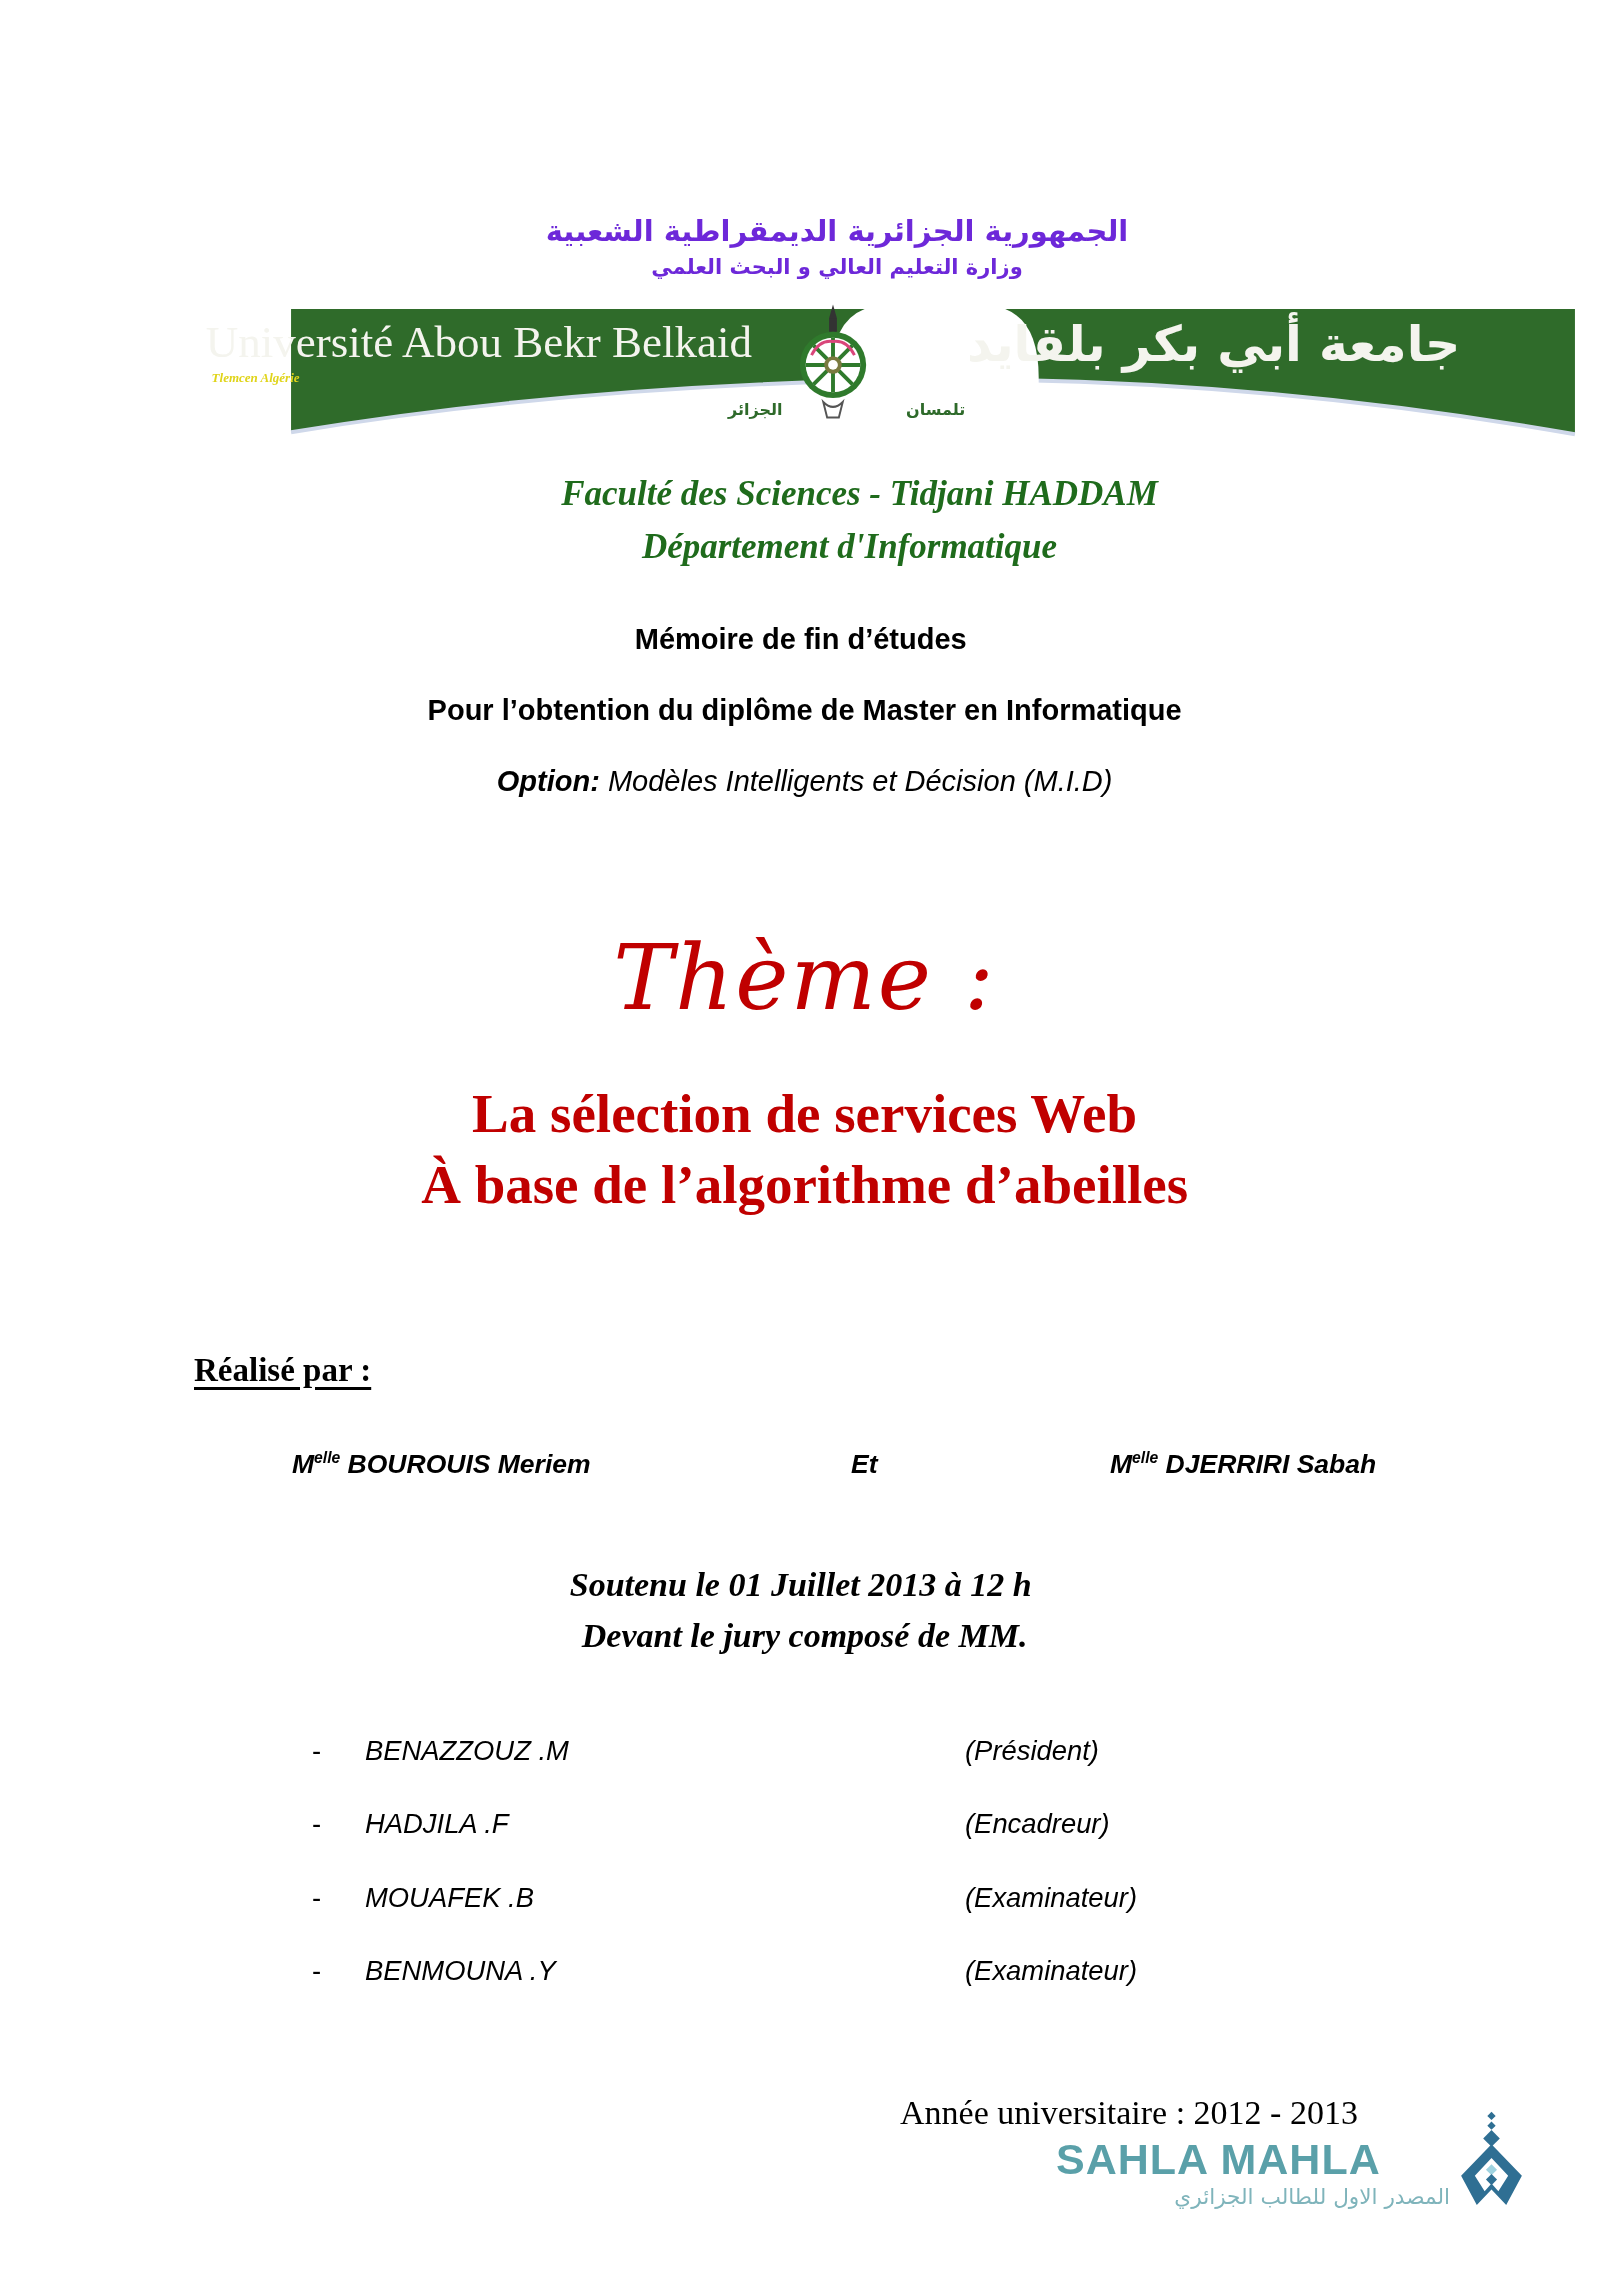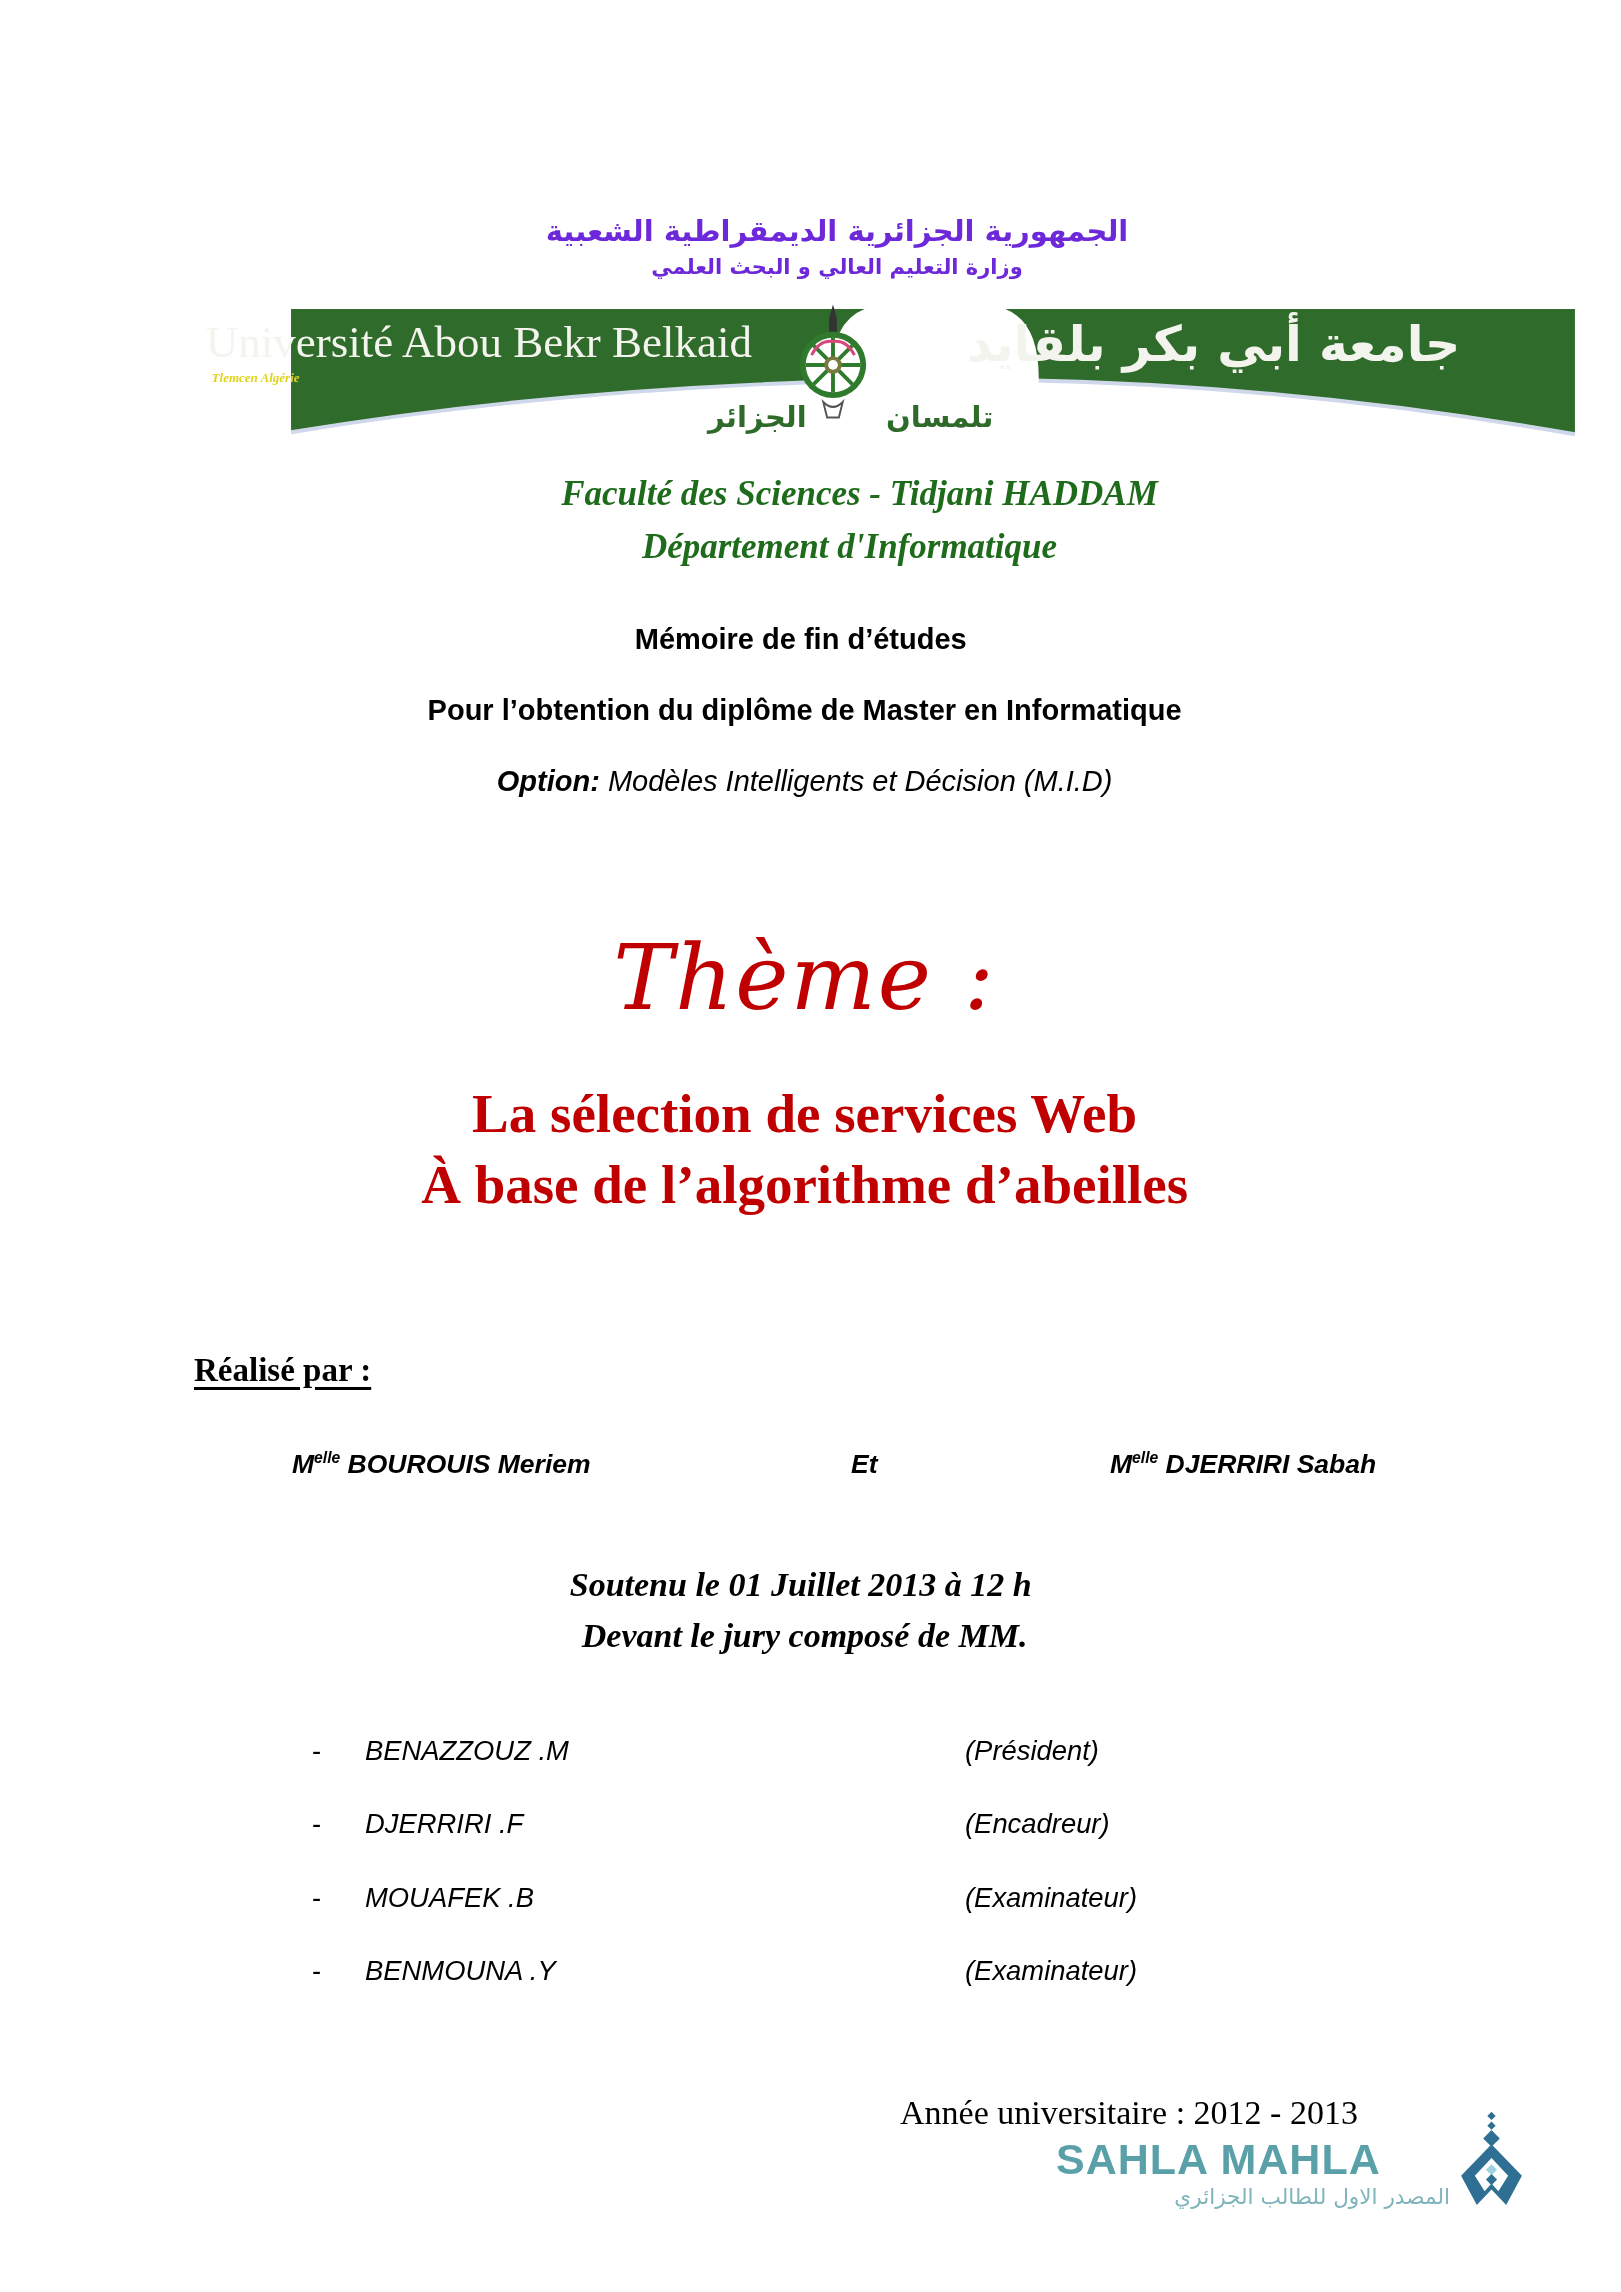--- a/index.html
+++ b/index.html
@@ -12,22 +12,22 @@
     font-family: "DejaVu Sans", sans-serif; font-weight: bold; direction: rtl; letter-spacing: 1px; }
   .arabic-line.l1 { top: 19.6px; font-size: 29px; }
   .arabic-line.l2 { top: 61px; font-size: 21px; }
   .green-band { position: absolute; left: 3.9px; top: 115px; width: 1478px; }
   .univ-name { position: absolute; left: 11.8px; top: 122px; color: #f4f4ee; font-size: 45px;
     font-family: "Liberation Serif", serif; white-space: nowrap; }
   .univ-sub { position: absolute; left: 17.6px; top: 176px; color: #e0d41a; font-size: 13px;
     font-style: italic; font-weight: bold; font-family: "Liberation Serif", serif; white-space: nowrap; }
   .univ-arabic { position: absolute; right: 19.6px; top: 122px; color: #f4f4ee; font-size: 49px; font-weight: bold;
     font-family: "DejaVu Sans", sans-serif; direction: rtl; white-space: nowrap; }
-  .city-arabic { position: absolute; top: 206px; color: #2e6a2a; font-size: 29px; font-weight: bold;
-    font-family: "DejaVu Sans", sans-serif; direction: rtl; white-space: nowrap; }
+  .city-arabic { position: absolute; top: 206px; color: #2e6a2a; font-size: 16px; font-weight: bold;
+    font-family: "DejaVu Sans", sans-serif; direction: rtl; white-space: nowrap; margin-left: 20px; }
 
   
   .faculty { left: 0; width: 1621px; text-align: center; color: #1f6b1c;
     font-family: "Liberation Serif", serif; font-style: italic; font-weight: bold; font-size: 35px; }
   .memo { left: 0; width: 1621px; text-align: center; color: #000;
     font-family: "Liberation Sans", sans-serif; font-weight: bold; font-size: 29px; }
   .option { left: 0; width: 1621px; text-align: center; color: #000;
     font-family: "Liberation Sans", sans-serif; font-style: italic; font-size: 29px; }
   .option b { font-weight: bold; }
   .theme-word { left: 0; width: 1621px; text-align: center; color: #c00000;
@@ -116,21 +116,21 @@
 <div class="abs defense" style="top:1617px; left:-5.9px;">Devant le jury composé de MM.</div>
 
 <div>
   <div class="abs jury-row" style="top:1735px;">
     <span class="dash">-</span>
     <span class="name">BENAZZOUZ .M</span>
     <span class="role">(Président)</span>
   </div>
   <div class="abs jury-row" style="top:1808px;">
     <span class="dash">-</span>
-    <span class="name">DJERRIRI .F</span>
+    <span class="name">HADJILA .F</span>
     <span class="role">(Encadreur)</span>
   </div>
   <div class="abs jury-row" style="top:1882px;">
     <span class="dash">-</span>
     <span class="name">MOUAFEK .B</span>
     <span class="role">(Examinateur)</span>
   </div>
   <div class="abs jury-row" style="top:1955px;">
     <span class="dash">-</span>
     <span class="name">BENMOUNA .Y</span>

